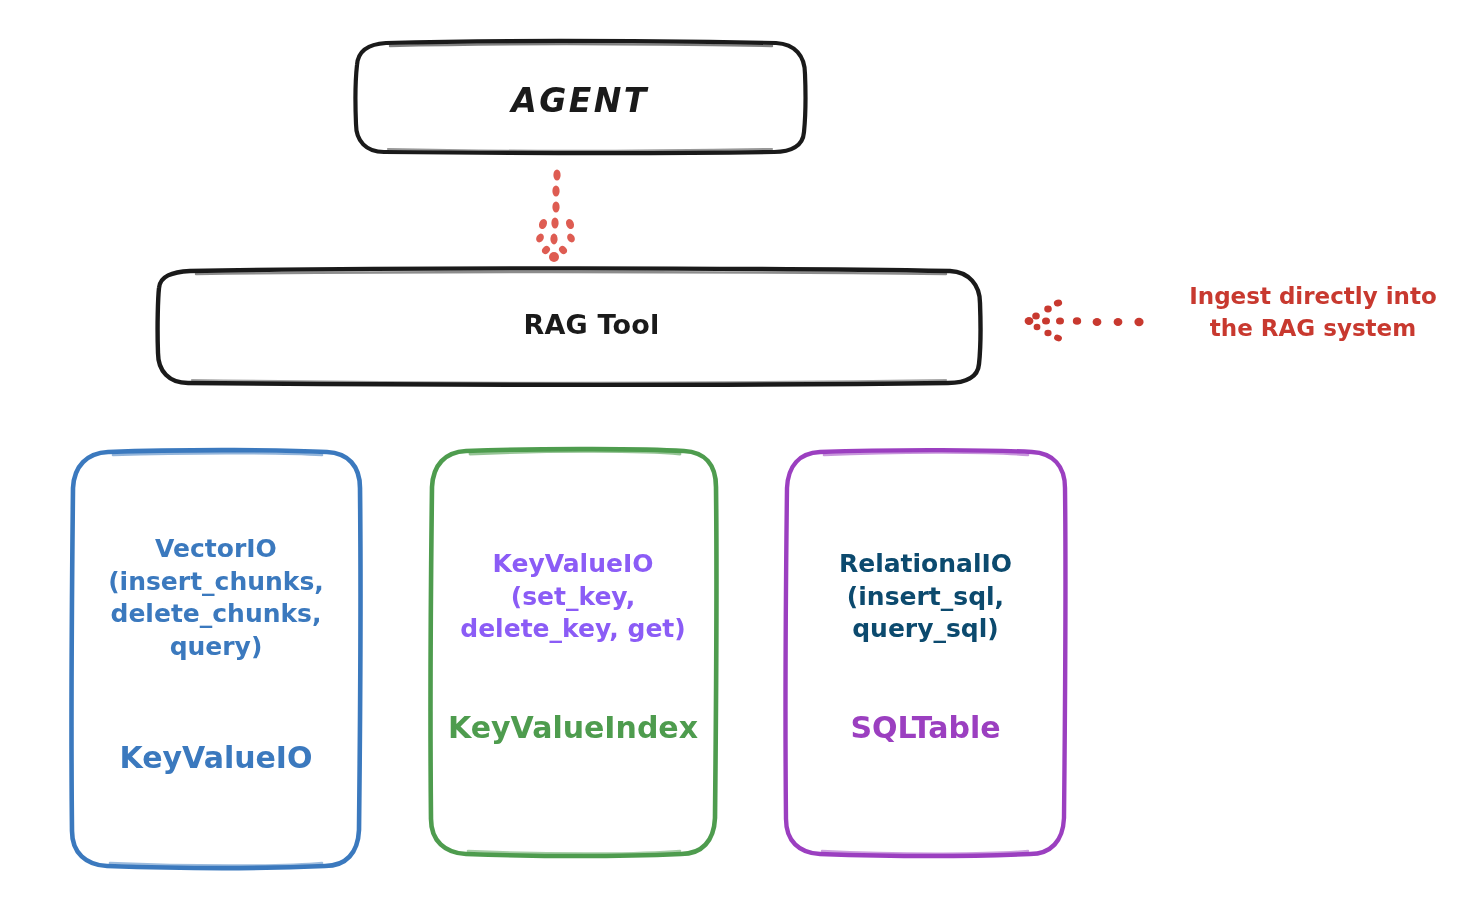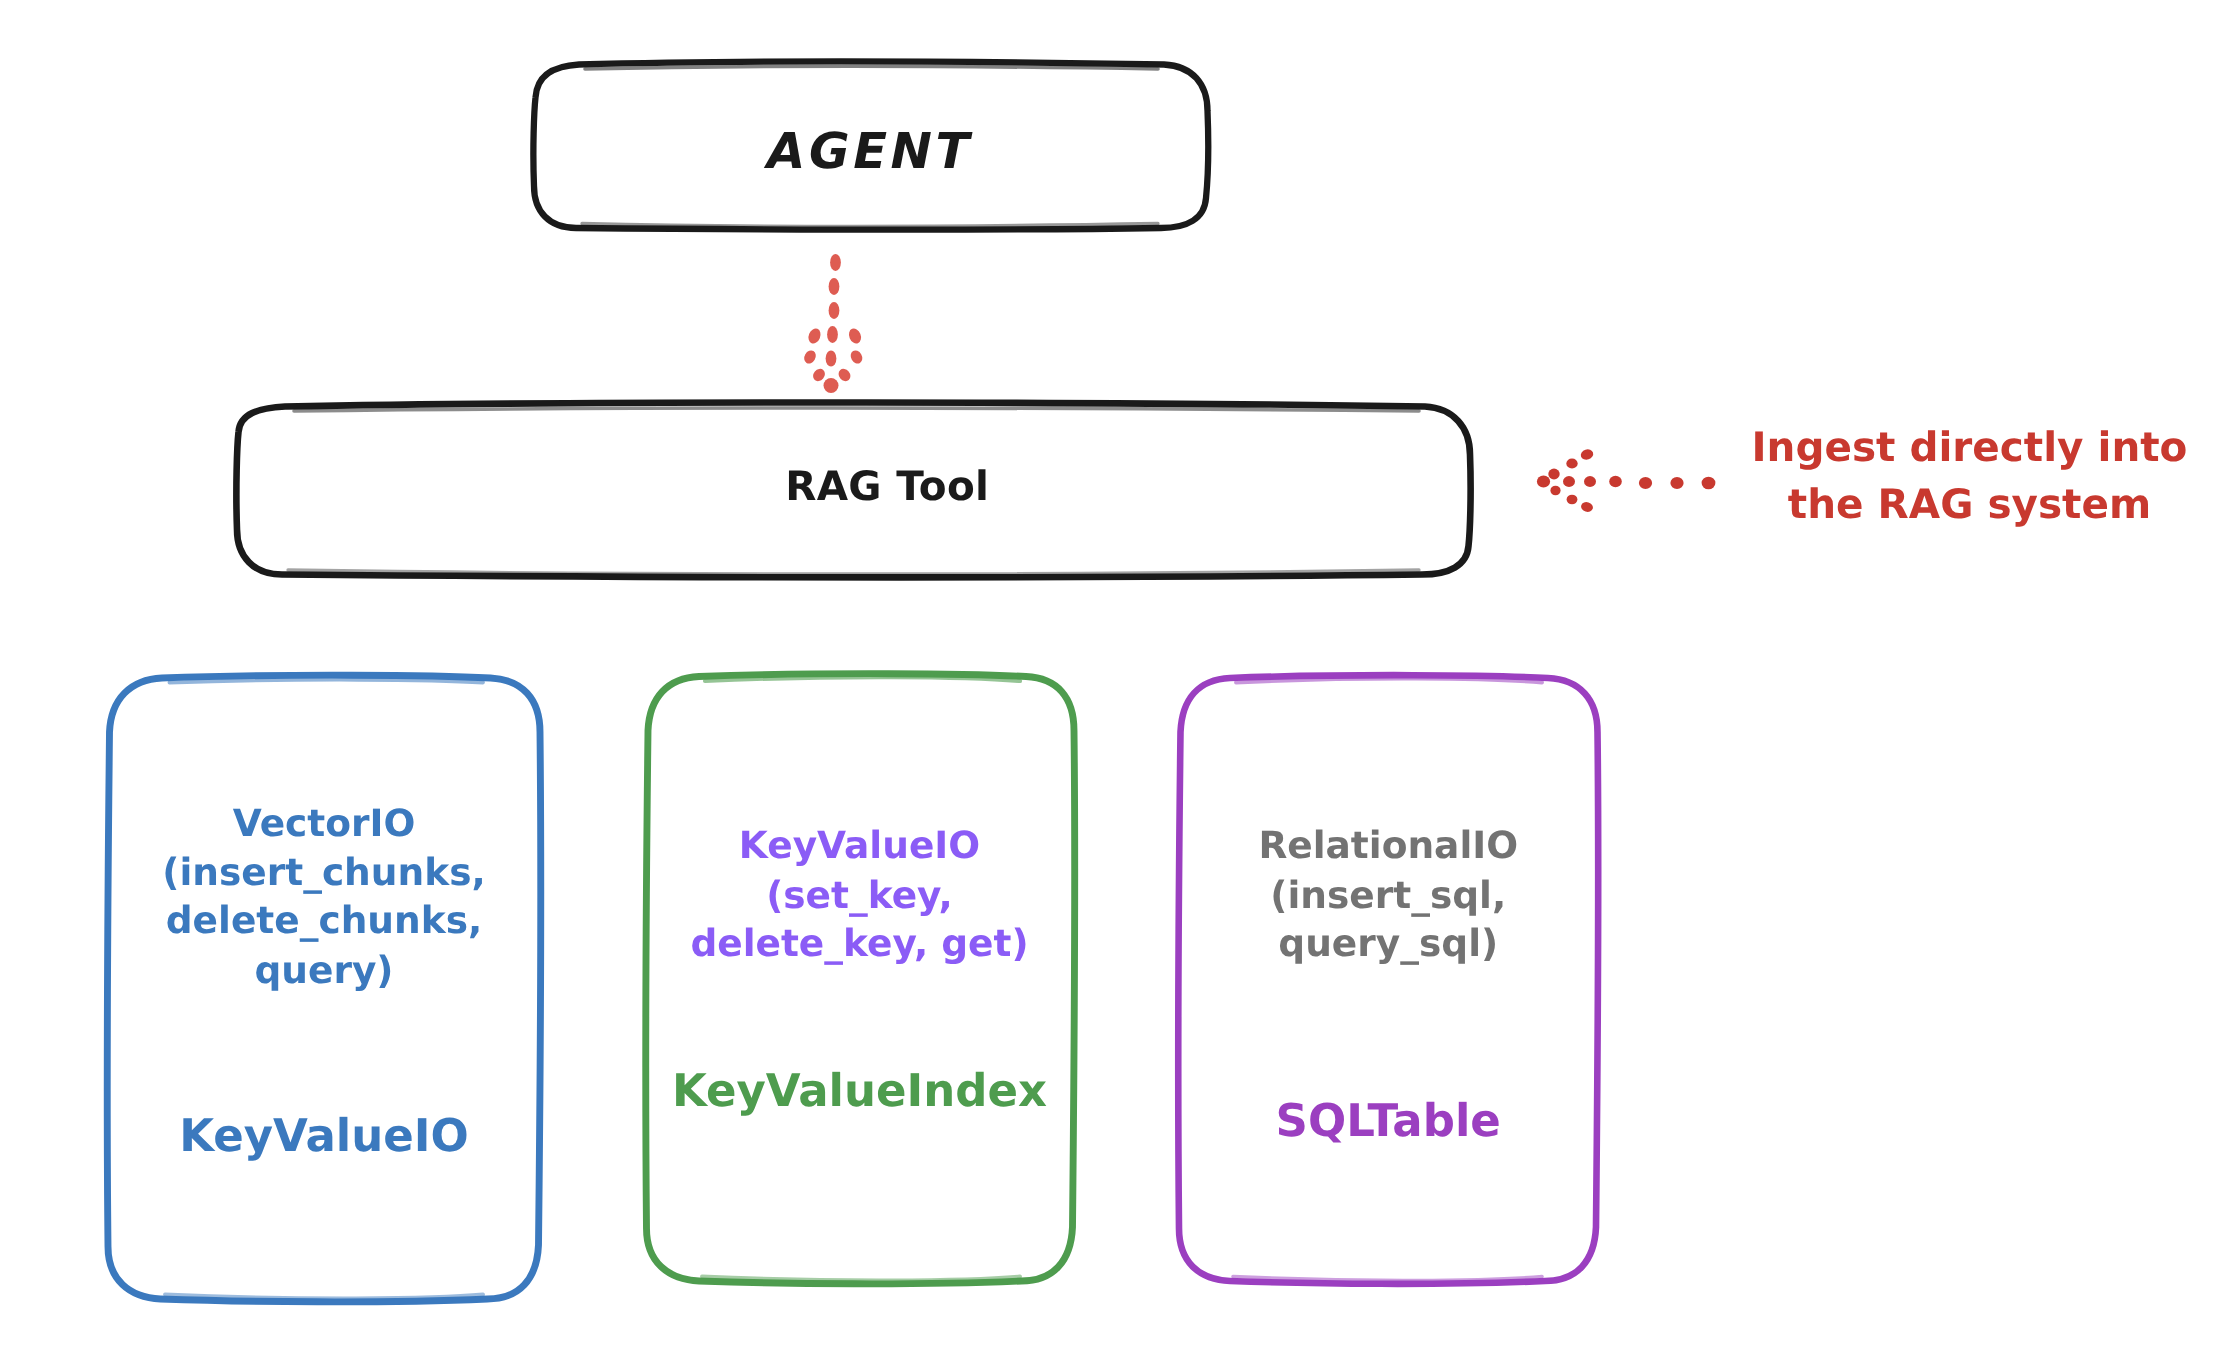--- a/index.html
+++ b/index.html
@@ -78,31 +78,31 @@
     font-weight: 600;
     user-select: none;
   }
 
   #vector-card-text  { left: 72px;  top: 533px; width: 288px; color: #3b79be; }
   #vector-card-sub   { left: 72px;  top: 740px; width: 288px; color: #3b79be; }
 
   #kv-card-text      { left: 428px; top: 548px; width: 290px; color: #8b5cf6; }
   #kv-card-sub       { left: 428px; top: 710px; width: 290px; color: #4e9c4e; }
 
-  #rel-card-text     { left: 783px; top: 548px; width: 285px; color: #737373; }
-  #rel-card-sub      { left: 783px; top: 710px; width: 285px; color: #9b3fc0; margin-top: 20px; }
+  #rel-card-text     { left: 783px; top: 548px; width: 285px; color: #0c4a6e; }
+  #rel-card-sub      { left: 783px; top: 710px; width: 285px; color: #9b3fc0; }
 
   
   #ingest-note {
     position: absolute;
     left: 1148px;
     top: 280px;
     width: 330px;
     text-align: center;
-    font-size: 27px;
+    font-size: 23px;
     font-weight: 600;
     line-height: 1.40;
     color: #c8392f;
     white-space: pre-line;
     user-select: none;
   }
 </style>
 </head>
 <body>
 

